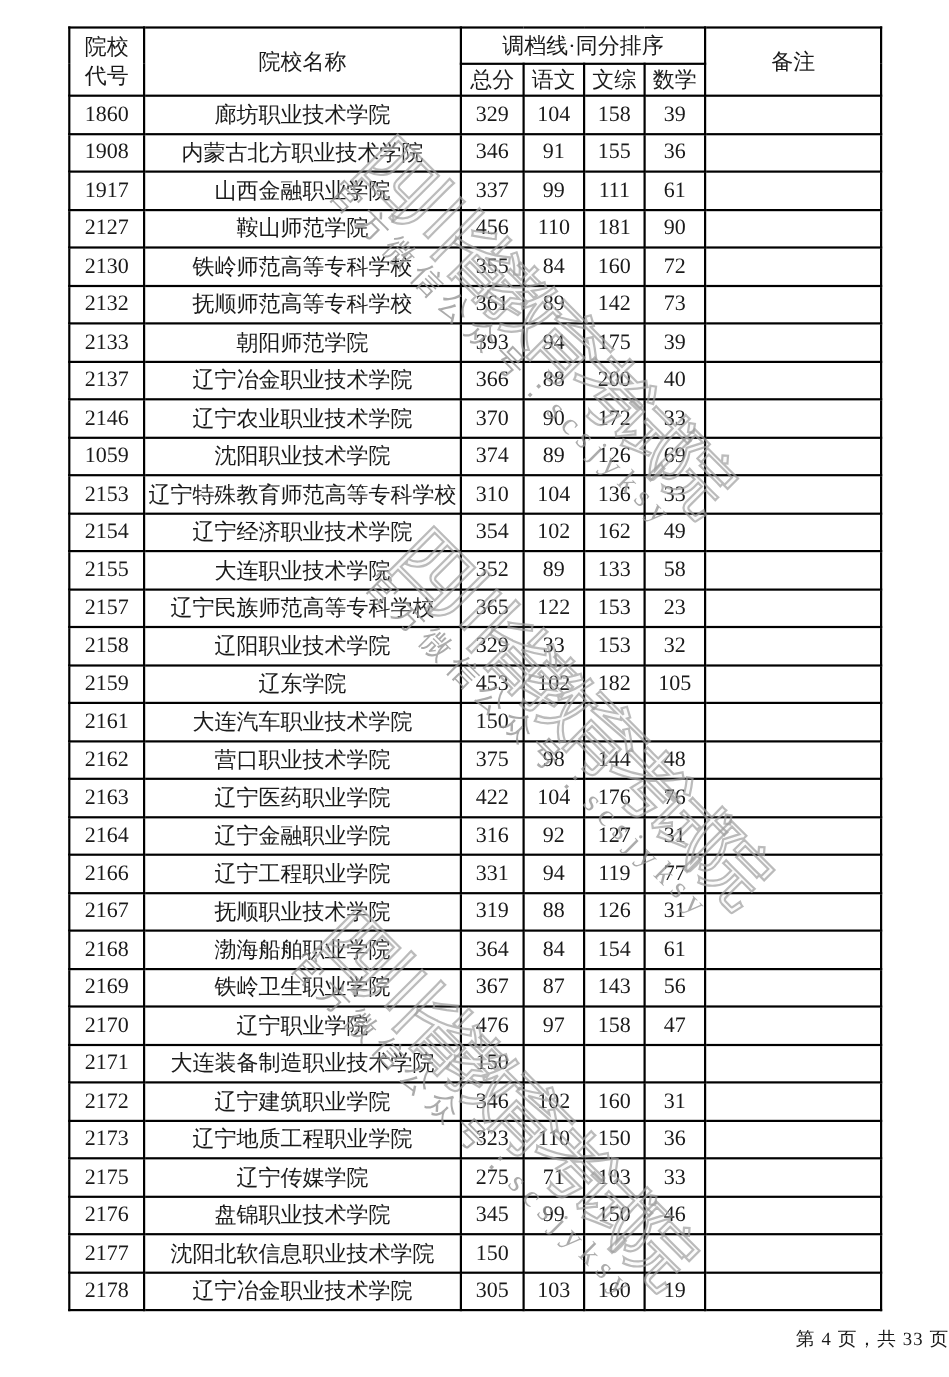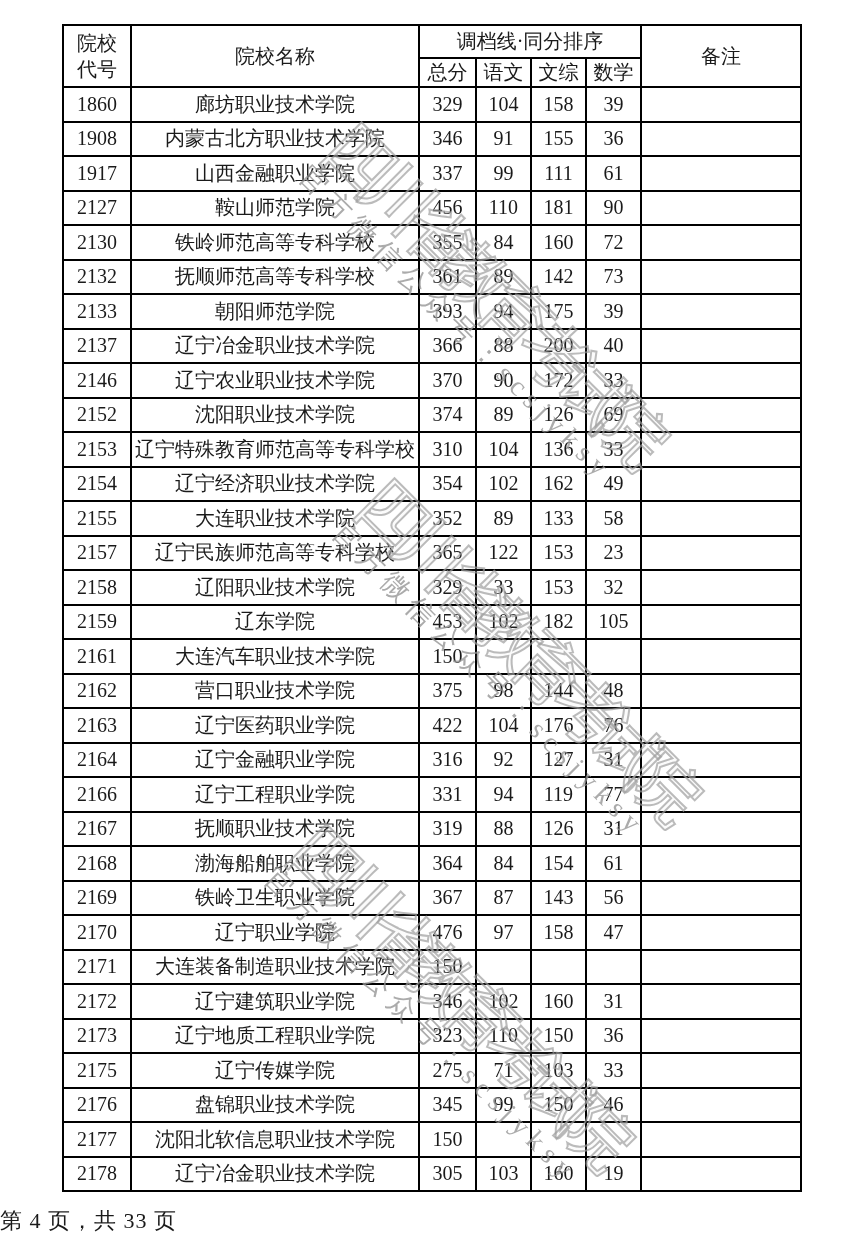--- a/index.html
+++ b/index.html
@@ -61,22 +61,22 @@
     margin-left: 2px;
     color: rgba(148, 148, 148, 0.78);
   }
   .wm-a { left: 360px; top: 112px; }
   .wm-b { left: 393px; top: 468px; }
   .wm-c { left: 325px; top: 814px; }
   .footer {
     position: absolute;
     left: 0; top: 1206px;
     width: 863px;
-    text-align: left;
-    font-size: 22px;
+    text-align: right;
+    font-size: 17px;
     letter-spacing: 1px;
     z-index: 1;
   }
 </style>
 </head>
 <body>
 
 <div class="page">
 
   <table class="score-table">
@@ -179,21 +179,21 @@
         <tr>
           <td>2146</td>
           <td>辽宁农业职业技术学院</td>
           <td>370</td>
           <td>90</td>
           <td>172</td>
           <td>33</td>
           <td></td>
         </tr>
         <tr>
-          <td>2152</td>
+          <td>1059</td>
           <td>沈阳职业技术学院</td>
           <td>374</td>
           <td>89</td>
           <td>126</td>
           <td>69</td>
           <td></td>
         </tr>
         <tr>
           <td>2153</td>
           <td>辽宁特殊教育师范高等专科学校</td>

